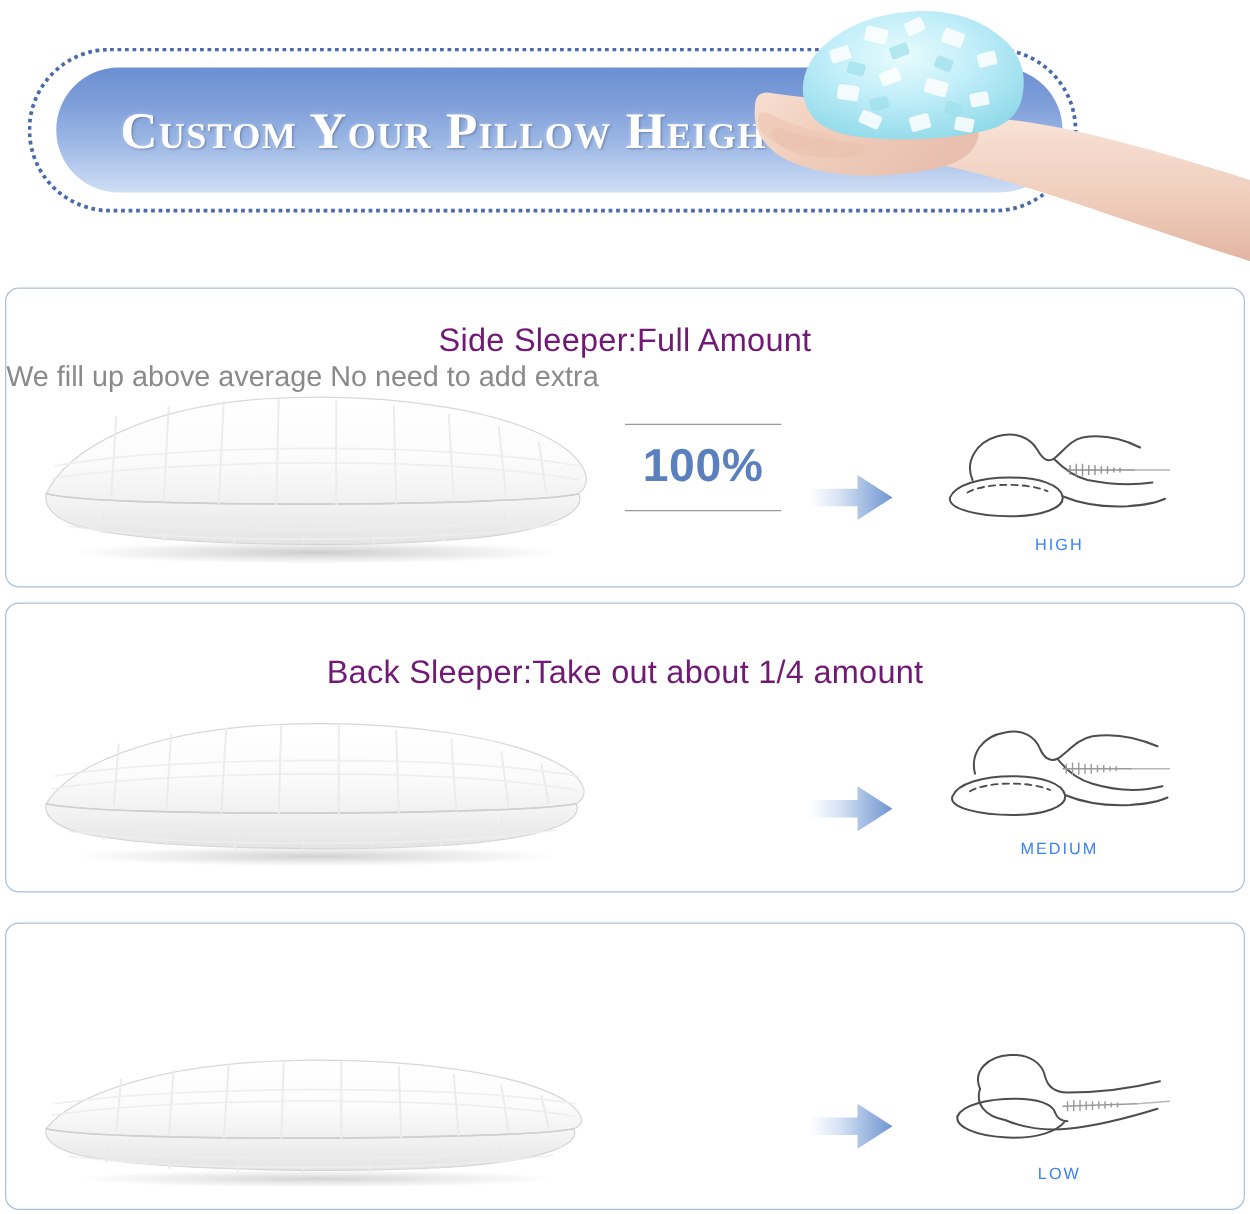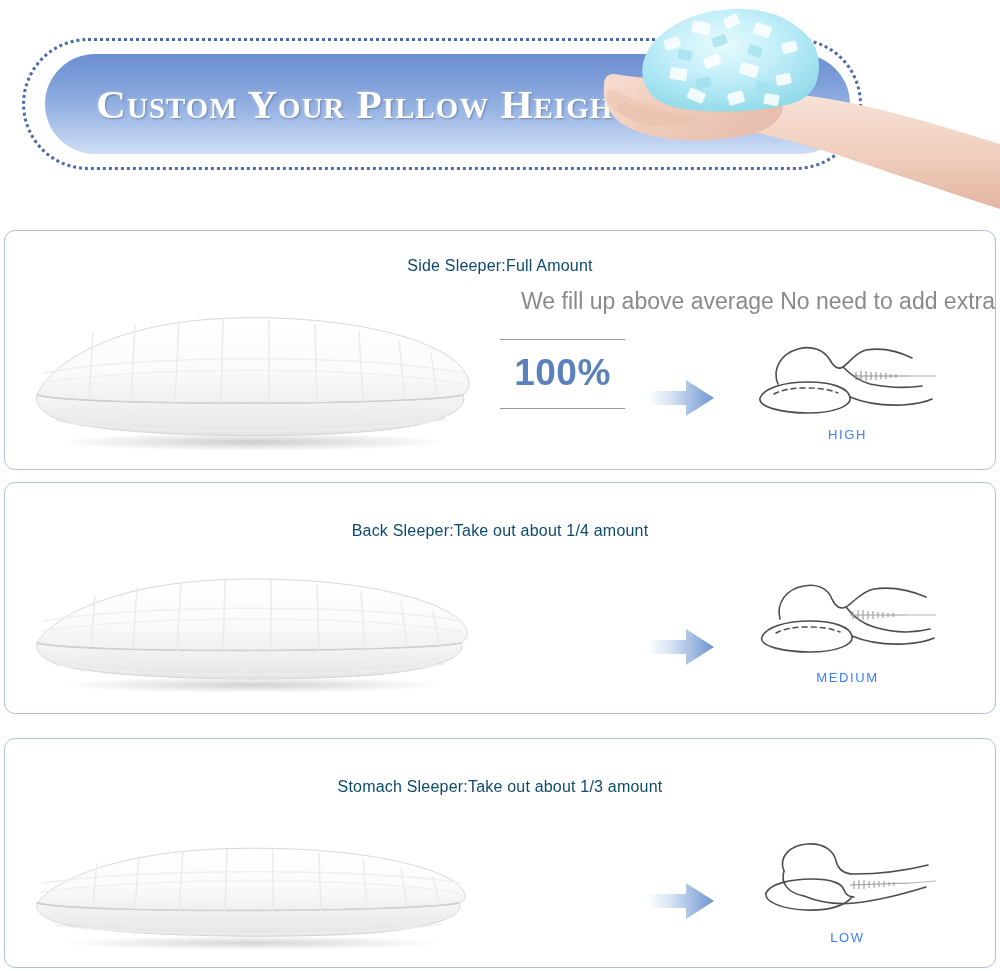--- a/index.html
+++ b/index.html
@@ -81,31 +81,31 @@
   }
   #card-1 { top: 230px; height: 240px; }
   #card-2 { top: 482px; height: 232px; }
   #card-3 { top: 738px; height: 230px; }
 
   .card-heading {
     position: absolute;
     left: 0;
     width: 100%;
     text-align: center;
-    color: #0c4a6e;
-    font-size: 16px;
+    color: #701a75;
+    font-size: 26px;
     font-weight: 400;
     letter-spacing: .2px;
     white-space: nowrap;
   }
   .card-subheading {
     position: absolute;
     left: 0;
     width: 100%;
-    text-align: right;
+    text-align: left;
     color: #8a8a8a;
     font-size: 23px;
     font-weight: 400;
     white-space: nowrap;
   }
   #card-1 .card-heading { top: 26px; }
   #card-1 .card-subheading { top: 57px; }
   #card-2 .card-heading { top: 39px; }
   #card-3 .card-heading { top: 39px; }
 
@@ -424,21 +424,20 @@
           <path d="M143 34 L143 38"></path>
       </g>
       <path d="M156 36 L186 36" stroke="#b8b8b8" stroke-width="1.1"></path>
     </svg>
     <div class="posture-label">MEDIUM</div>
   </div>
 </div>
 
 <div class="card" id="card-3">
 
-  <div class="card-heading">Stomach Sleeper:Take out about 1/3 amount</div>
 
   <svg class="pillow-box" viewBox="0 0 460 128">
     <defs>
       <linearGradient id="pillowTop3" x1="0" y1="0" x2="0" y2="1">
         <stop offset="0%" stop-color="#ffffff"></stop>
         <stop offset="60%" stop-color="#fbfbfb"></stop>
         <stop offset="100%" stop-color="#f0f0f0"></stop>
       </linearGradient>
       <linearGradient id="pillowBot3" x1="0" y1="0" x2="0" y2="1">
         <stop offset="0%" stop-color="#f6f6f6"></stop>

